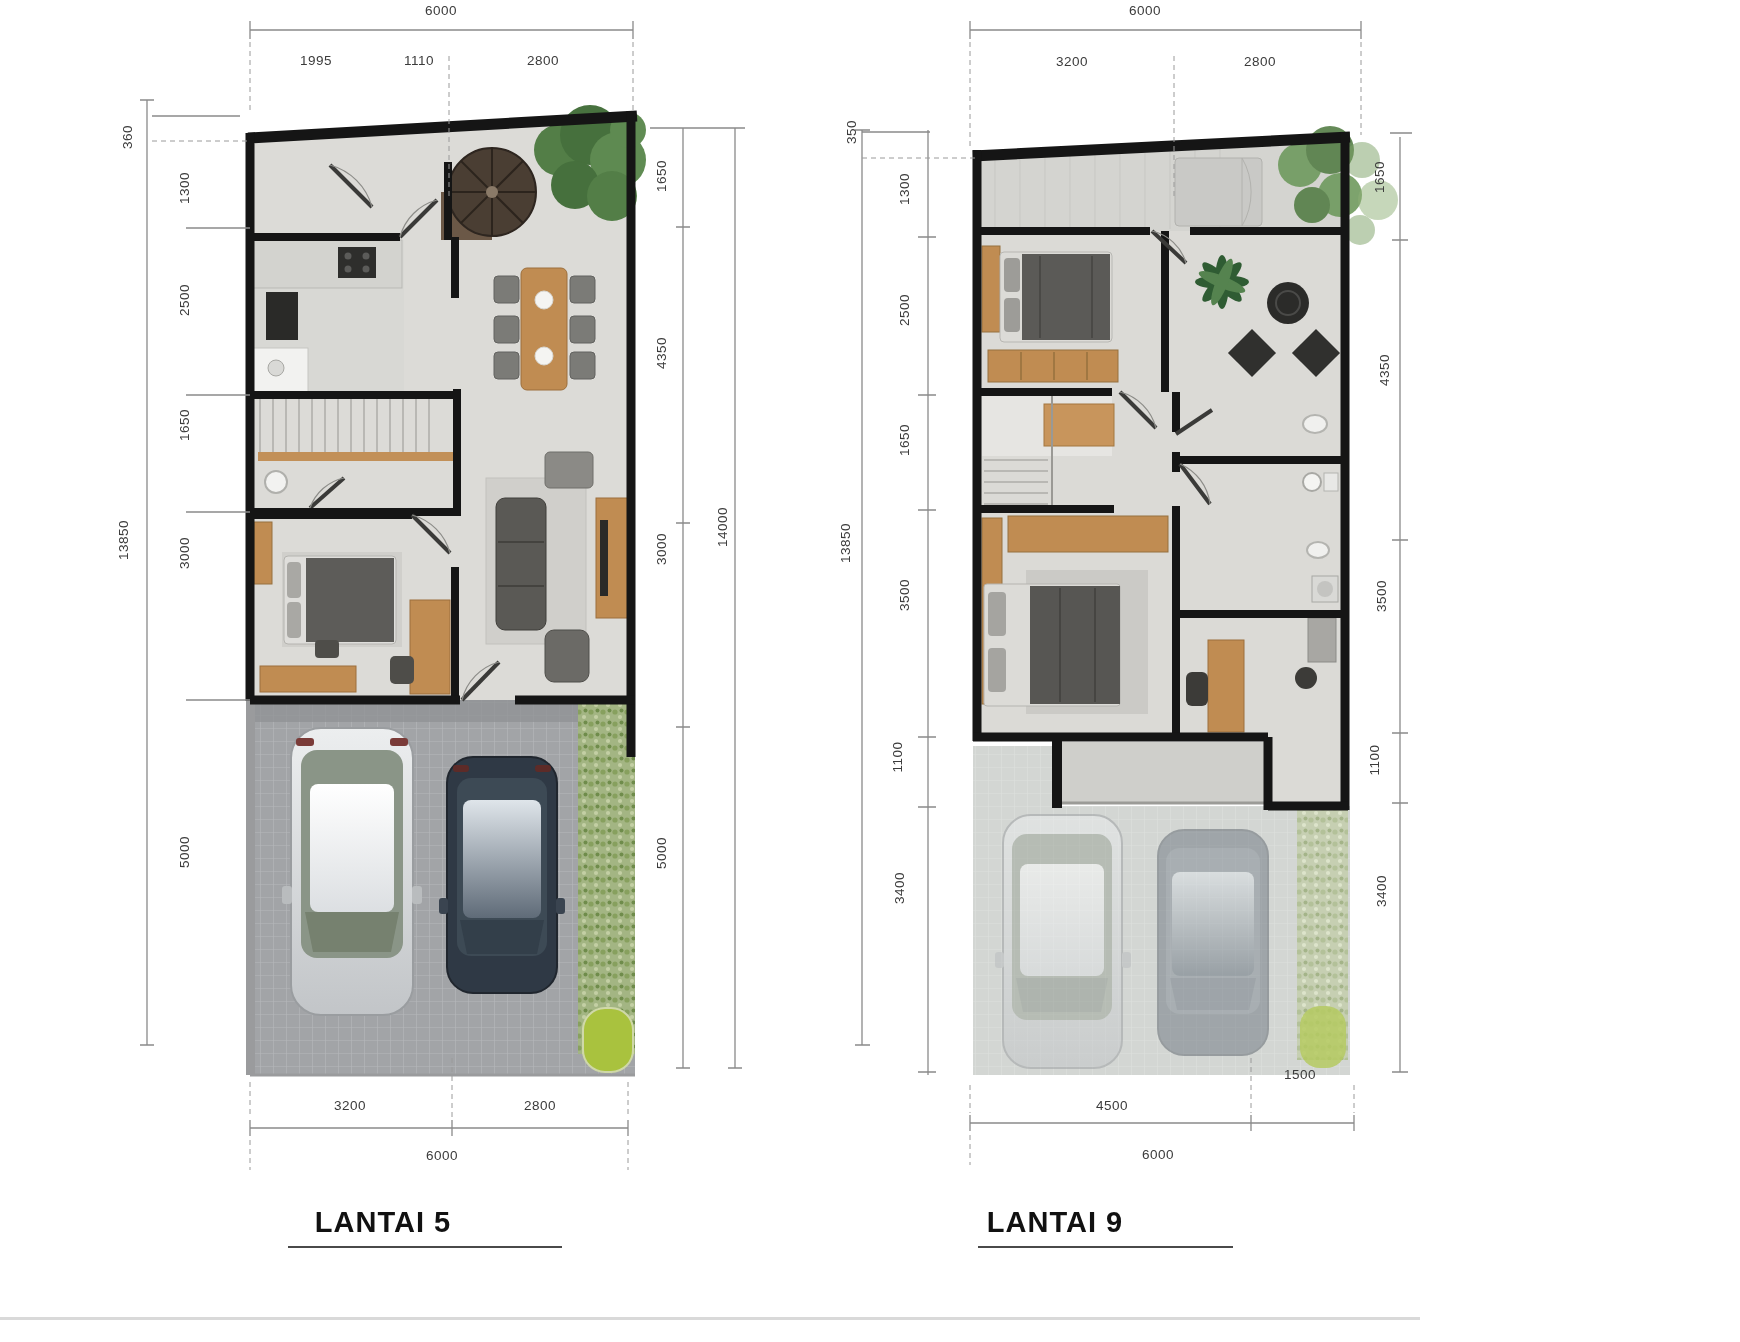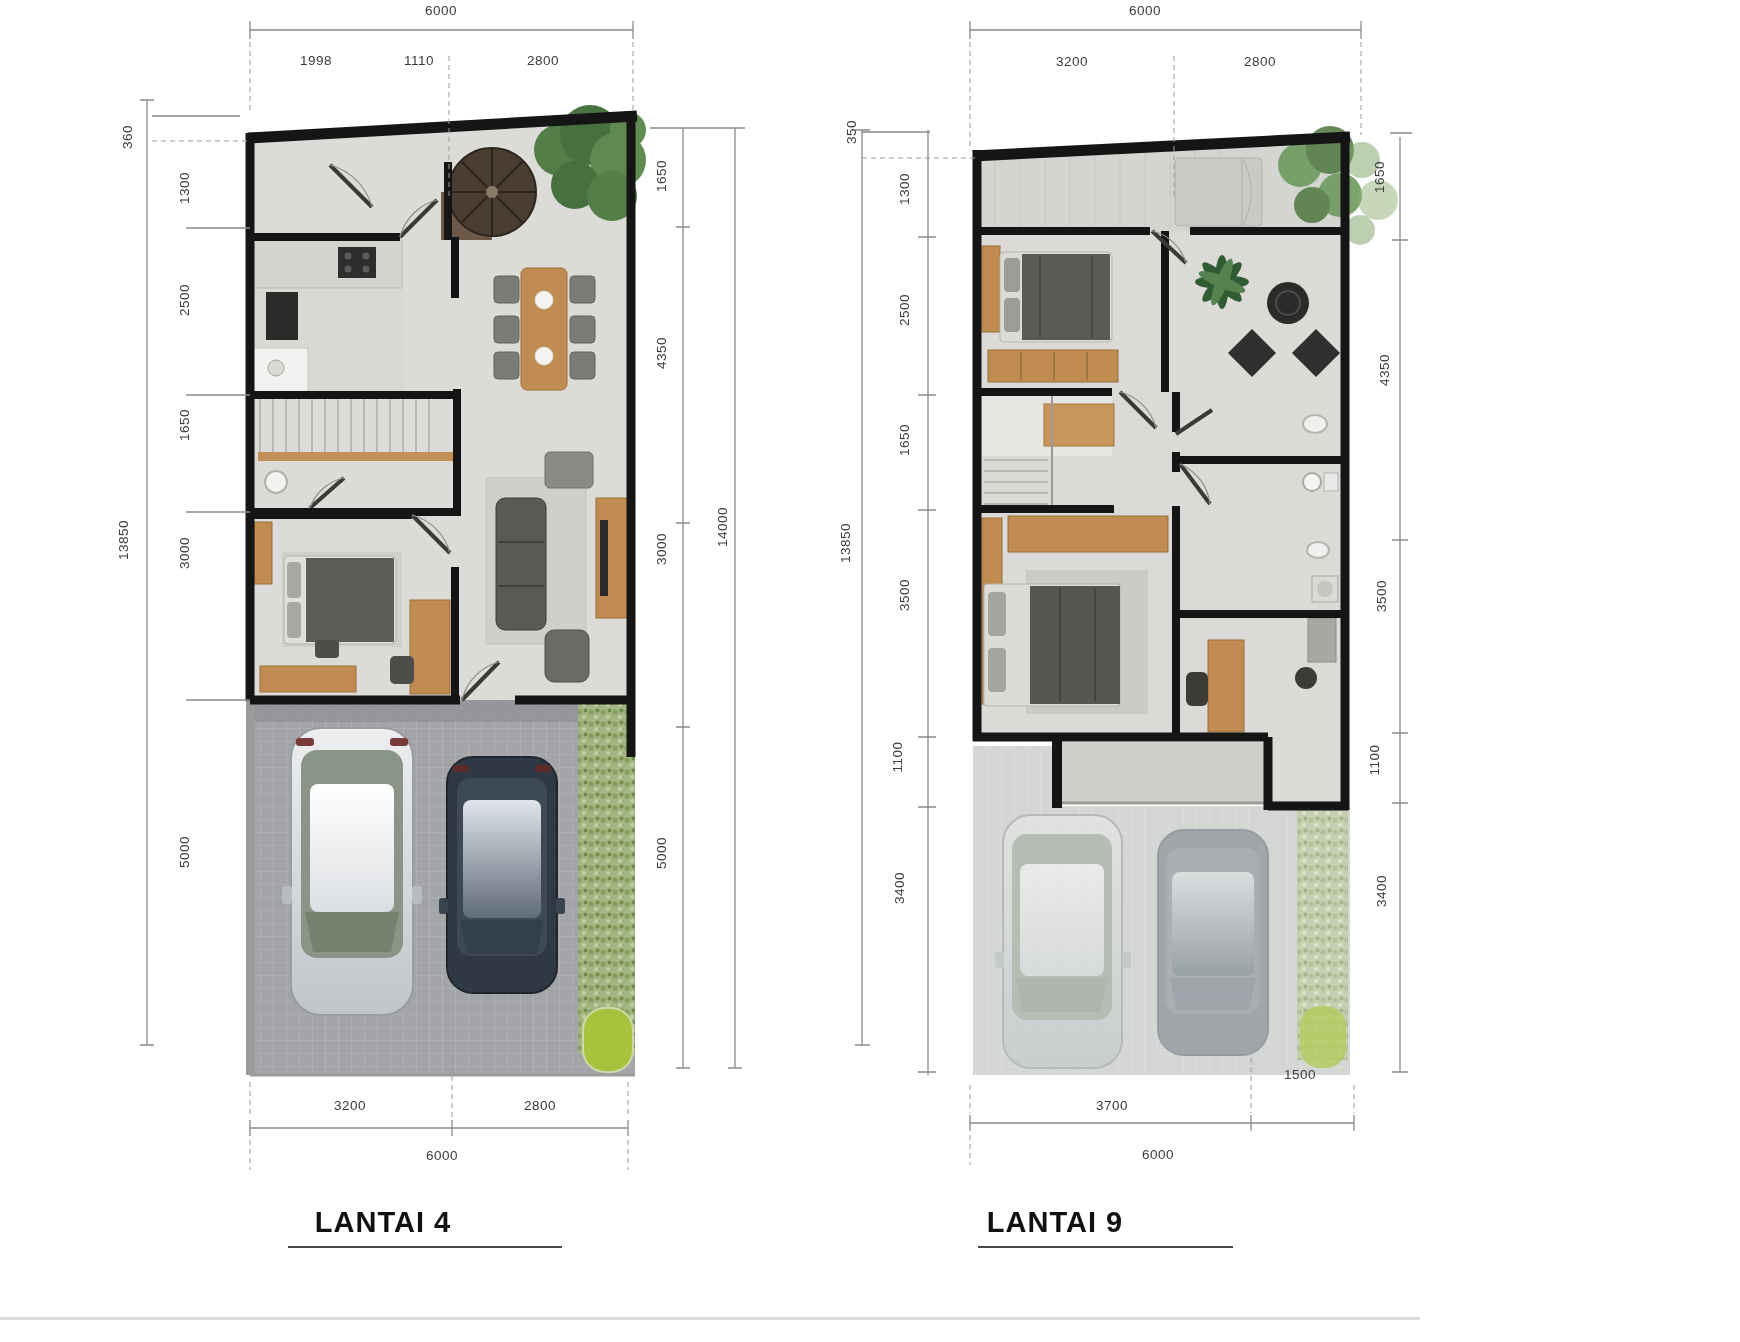--- a/index.html
+++ b/index.html
@@ -390,57 +390,57 @@
       <path d="M970,42 V148 M1174,56 V200 M1361,42 V135"></path>
       <path d="M862,158 H975"></path>
       <path d="M970,1085 V1113 M1251,1058 V1113 M1354,1085 V1113 M970,1135 V1165"></path>
     </g>
   </g>
 
   <rect x="0" y="1317" width="1740" height="3" fill="#cfcfcf" opacity="0.8"></rect>
 </svg>
 
 <div class="dim" style="left:441px;top:10px">6000</div>
-<div class="dim" style="left:316px;top:60px">1998</div>
+<div class="dim" style="left:316px;top:60px">1995</div>
 <div class="dim" style="left:419px;top:60px">1110</div>
 <div class="dim" style="left:543px;top:60px">2800</div>
 <div class="dim v" style="left:123px;top:540px">13850</div>
 <div class="dim v" style="left:127px;top:137px">360</div>
 <div class="dim v" style="left:184px;top:188px">1300</div>
 <div class="dim v" style="left:184px;top:300px">2500</div>
 <div class="dim v" style="left:184px;top:425px">1650</div>
 <div class="dim v" style="left:184px;top:553px">3000</div>
 <div class="dim v" style="left:184px;top:852px">5000</div>
 <div class="dim v" style="left:661px;top:176px">1650</div>
 <div class="dim v" style="left:661px;top:353px">4350</div>
 <div class="dim v" style="left:661px;top:549px">3000</div>
 <div class="dim v" style="left:661px;top:853px">5000</div>
 <div class="dim v" style="left:722px;top:527px">14000</div>
 <div class="dim" style="left:350px;top:1105px">3200</div>
 <div class="dim" style="left:540px;top:1105px">2800</div>
 <div class="dim" style="left:442px;top:1155px">6000</div>
-<div class="plan-title" style="left:383px;top:1206px">LANTAI 4</div>
+<div class="plan-title" style="left:383px;top:1206px">LANTAI 5</div>
 <div class="title-rule" style="left:288px;top:1246px;width:274px"></div>
 
 <div class="dim" style="left:1145px;top:10px">6000</div>
 <div class="dim" style="left:1072px;top:61px">3200</div>
 <div class="dim" style="left:1260px;top:61px">2800</div>
 <div class="dim v" style="left:845px;top:543px">13850</div>
 <div class="dim v" style="left:851px;top:132px">350</div>
 <div class="dim v" style="left:904px;top:189px">1300</div>
 <div class="dim v" style="left:904px;top:310px">2500</div>
 <div class="dim v" style="left:904px;top:440px">1650</div>
 <div class="dim v" style="left:904px;top:595px">3500</div>
 <div class="dim v" style="left:897px;top:757px">1100</div>
 <div class="dim v" style="left:899px;top:888px">3400</div>
 <div class="dim v" style="left:1379px;top:177px">1650</div>
 <div class="dim v" style="left:1384px;top:370px">4350</div>
 <div class="dim v" style="left:1381px;top:596px">3500</div>
 <div class="dim v" style="left:1374px;top:760px">1100</div>
 <div class="dim v" style="left:1381px;top:891px">3400</div>
 <div class="dim v" style="left:1447px;top:549px">14000</div>
-<div class="dim" style="left:1112px;top:1105px">3700</div>
+<div class="dim" style="left:1112px;top:1105px">4500</div>
 <div class="dim" style="left:1300px;top:1074px">1500</div>
 <div class="dim" style="left:1158px;top:1154px">6000</div>
 <div class="plan-title" style="left:1055px;top:1206px">LANTAI 9</div>
 <div class="title-rule" style="left:978px;top:1246px;width:255px"></div>
 
 </div>
 
 </body></html>

